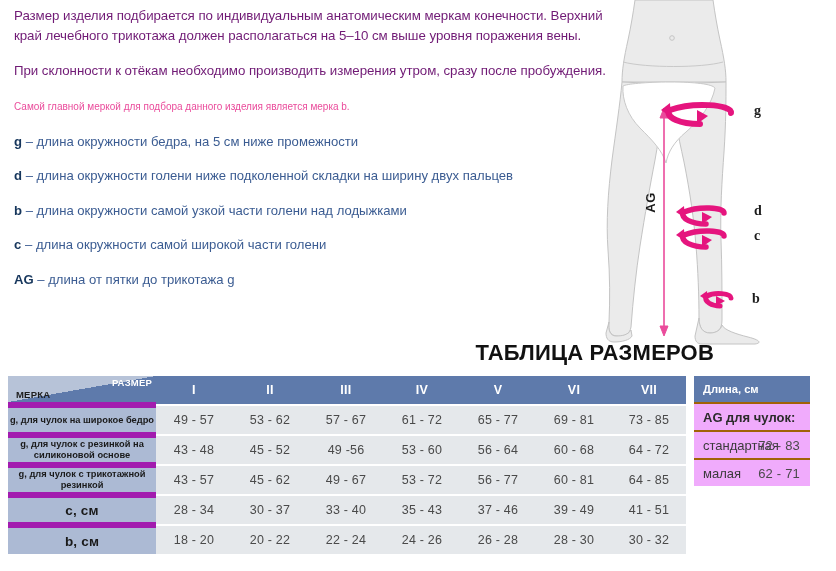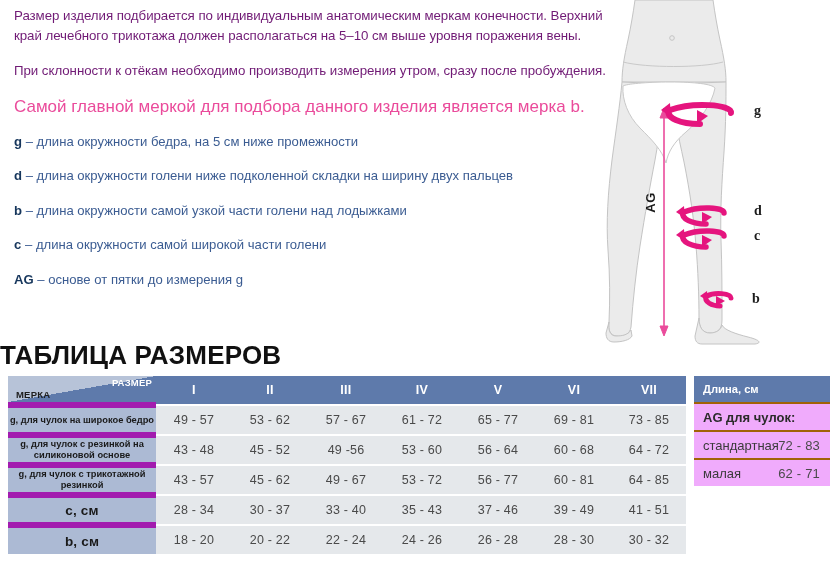--- a/index.html
+++ b/index.html
@@ -25,21 +25,21 @@
   }
   .para {
     color: #701a75;
     font-size: 13.3px;
     line-height: 19.5px;
     margin: 0 0 16px 0;
     letter-spacing: -0.05px;
   }
   .pink-note {
     color: #ea4b9b;
-    font-size: 17px;
+    font-size: 10px;
     line-height: 19px;
     margin: 2px 0 18px 0;
   }
   .defs {
     margin-top: 2px;
   }
   .def-row {
     color: #3b5c92;
     font-size: 13.1px;
     line-height: 16px;
@@ -88,25 +88,26 @@
     transform-origin: center center;
     letter-spacing: 0.4px;
   }
 
   
   #table-title {
     position: absolute;
     left: 0;
     top: 340px;
     width: 686px;
-    text-align: left;
-    font-size: 26px;
+    text-align: right;
+    font-size: 22px;
     font-weight: bold;
     color: #111111;
     letter-spacing: 0.2px;
+    padding-left: 28px;
   }
 
   
   #size-table {
     position: absolute;
     left: 8px;
     top: 376px;
     width: 678px;
     border-collapse: collapse;
     table-layout: fixed;
@@ -197,21 +198,21 @@
     border-top: 2px solid #ffffff;
     height: 28px;
     letter-spacing: 0.2px;
   }
 
   
   #length-panel {
     position: absolute;
     left: 694px;
     top: 376px;
-    width: 136px;
+    width: 116px;
   }
   .lp-head {
     background: #5e7aab;
     color: #ffffff;
     font-size: 11.2px;
     font-weight: bold;
     height: 26px;
     line-height: 26px;
     padding-left: 9px;
     box-sizing: border-box;
@@ -276,21 +277,21 @@
 
     <div class="def-row">
       <span class="def-key">c</span>
       <span class="def-dash">–</span>
       <span>длина окружности самой широкой части голени</span>
     </div>
 
     <div class="def-row">
       <span class="def-key">AG</span>
       <span class="def-dash">–</span>
-      <span>основе от пятки до измерения g</span>
+      <span>длина от пятки до трикотажа g</span>
     </div>
 
   </div>
 </div>
 
 <div id="illustration">
 
   <svg width="236" height="345" viewBox="0 0 236 345">
     <g fill="#ebebeb" stroke="#c4c4c4" stroke-width="1">
 

